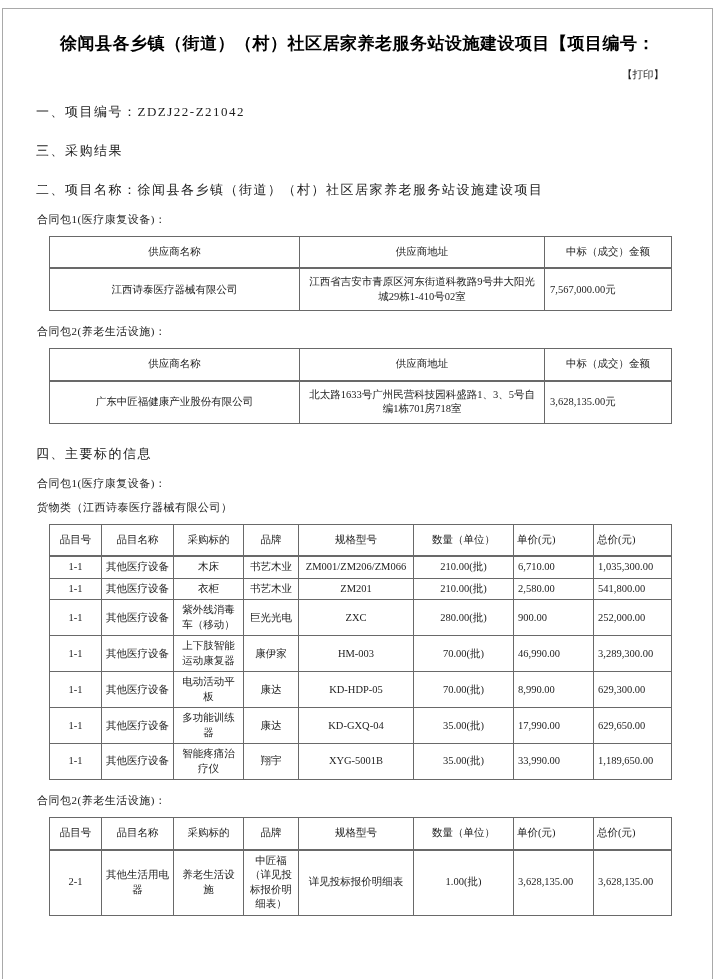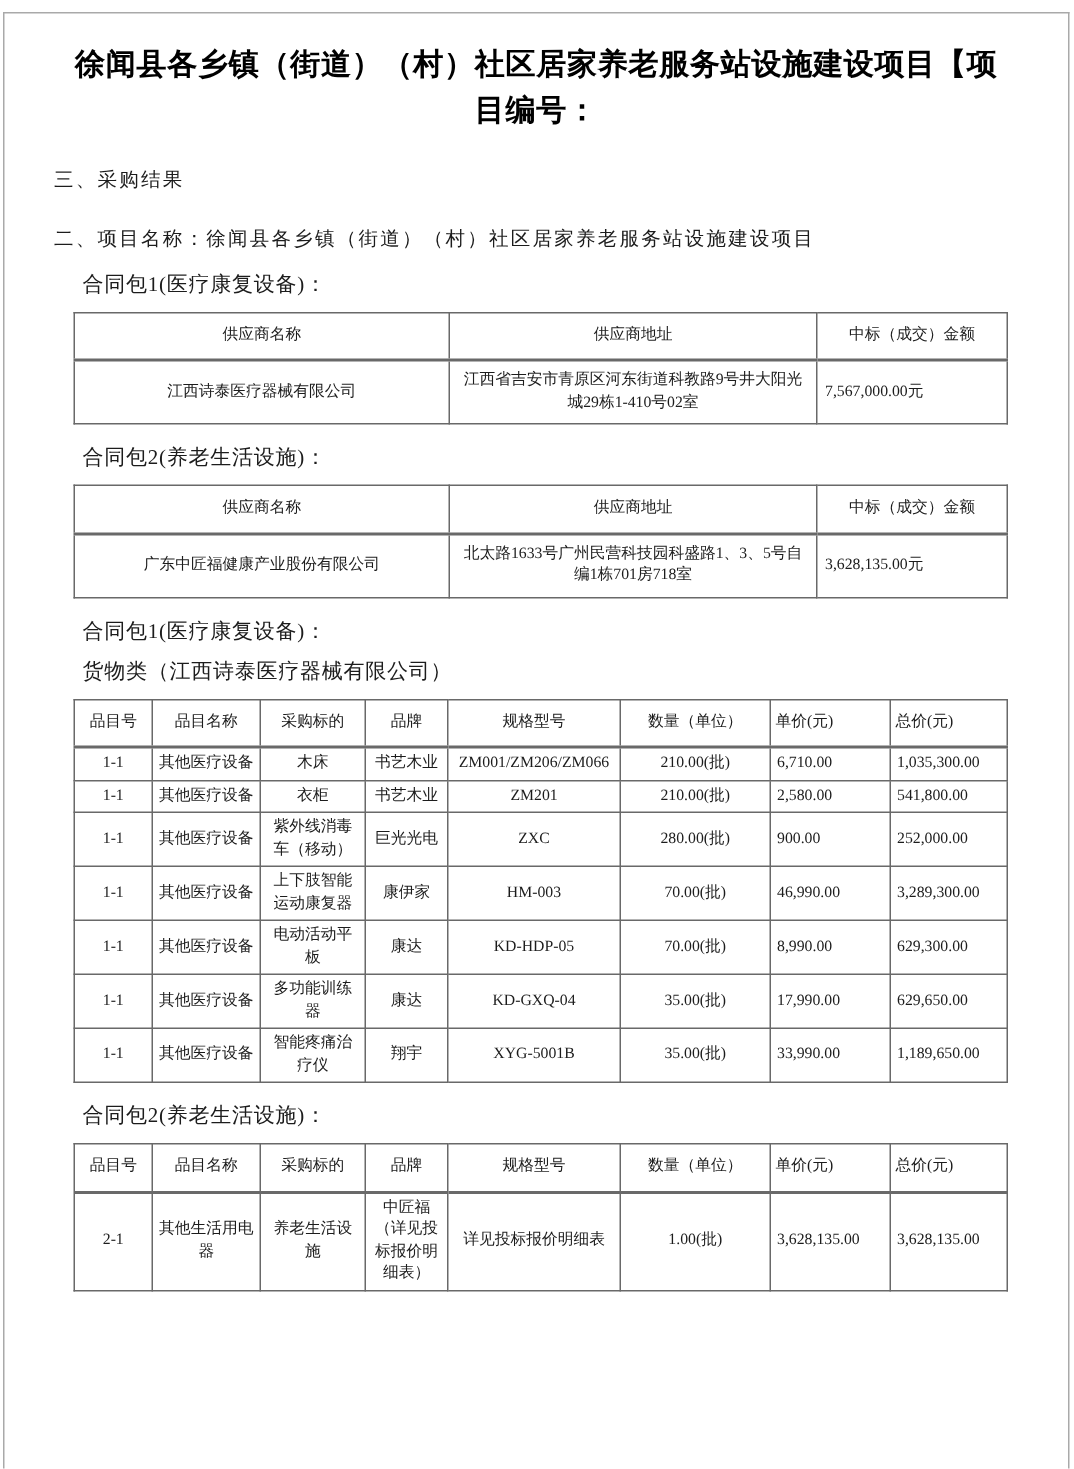--- a/index.html
+++ b/index.html
@@ -29,43 +29,43 @@
     color: #111;
   }
   .print-meta .date { justify-self: start; }
   .print-meta .platform { justify-self: center; }
   .print-meta .spacer { justify-self: end; }
   .doc-title {
     margin-top: 19px;
     text-align: center;
     font-family: "Liberation Sans", "DejaVu Sans", sans-serif;
     font-weight: bold;
-    font-size: 20px;
+    font-size: 17px;
     line-height: 31px;
     letter-spacing: 0.5px;
     color: #000;
     padding: 0 40px;
   }
   .print-row {
     margin-top: 9px;
     text-align: right;
     padding-right: 48px;
     font-family: "Liberation Sans", "DejaVu Sans", sans-serif;
     font-size: 10.5px;
   }
   .print-row a { color: #1c1c1c; text-decoration: none; cursor: pointer; }
   .section {
     font-size: 13px;
     letter-spacing: 1.5px;
     margin: 21px 0 0 33px;
   }
   .sub-label {
-    font-size: 14px;
+    font-size: 11px;
     letter-spacing: 0.5px;
-    margin: 13px 0 0 52px;
+    margin: 13px 0 0 34px;
   }
   .sub-label + .sub-label { margin-top: 9px; }
   table {
     border-collapse: collapse;
     table-layout: fixed;
     width: 622px;
     margin: 9px 0 0 46px;
     font-size: 10.5px;
   }
   th, td {
@@ -85,21 +85,25 @@
 </head>
 <body>
 
 <div class="page">
 
 
   <div class="doc-title">
     <div>徐闻县各乡镇（街道）（村）社区居家养老服务站设施建设项目【项目编号：</div>
   </div>
 
-
+  <div class="print-row">
+    <a>【打印】</a>
+  </div>
+
+  <p class="section">一、项目编号：ZDZJ22-Z21042</p>
   <p class="section">三、采购结果</p>
   <p class="section">二、项目名称：徐闻县各乡镇（街道）（村）社区居家养老服务站设施建设项目</p>
 
   <p class="sub-label">合同包1(医疗康复设备)：</p>
   <table class="supplier-table">
     <colgroup>
         <col style="width:250px">
         <col style="width:245px">
         <col style="width:127px">
       </colgroup>
@@ -135,20 +139,21 @@
     </thead>
     <tbody>
         <tr>
           <td class="al-c">广东中匠福健康产业股份有限公司</td>
           <td class="al-c">北太路1633号广州民营科技园科盛路1、3、5号自编1栋701房718室</td>
           <td class="al-r">3,628,135.00元</td>
         </tr>
       </tbody>
   </table>
 
+  <p class="section">四、主要标的信息</p>
   <p class="sub-label">合同包1(医疗康复设备)：</p>
   <p class="sub-label">货物类（江西诗泰医疗器械有限公司）</p>
 
   <table class="items-table">
     <colgroup>
       <col style="width:52px">
         <col style="width:72px">
         <col style="width:70px">
         <col style="width:55px">
       <col style="width:115px">

